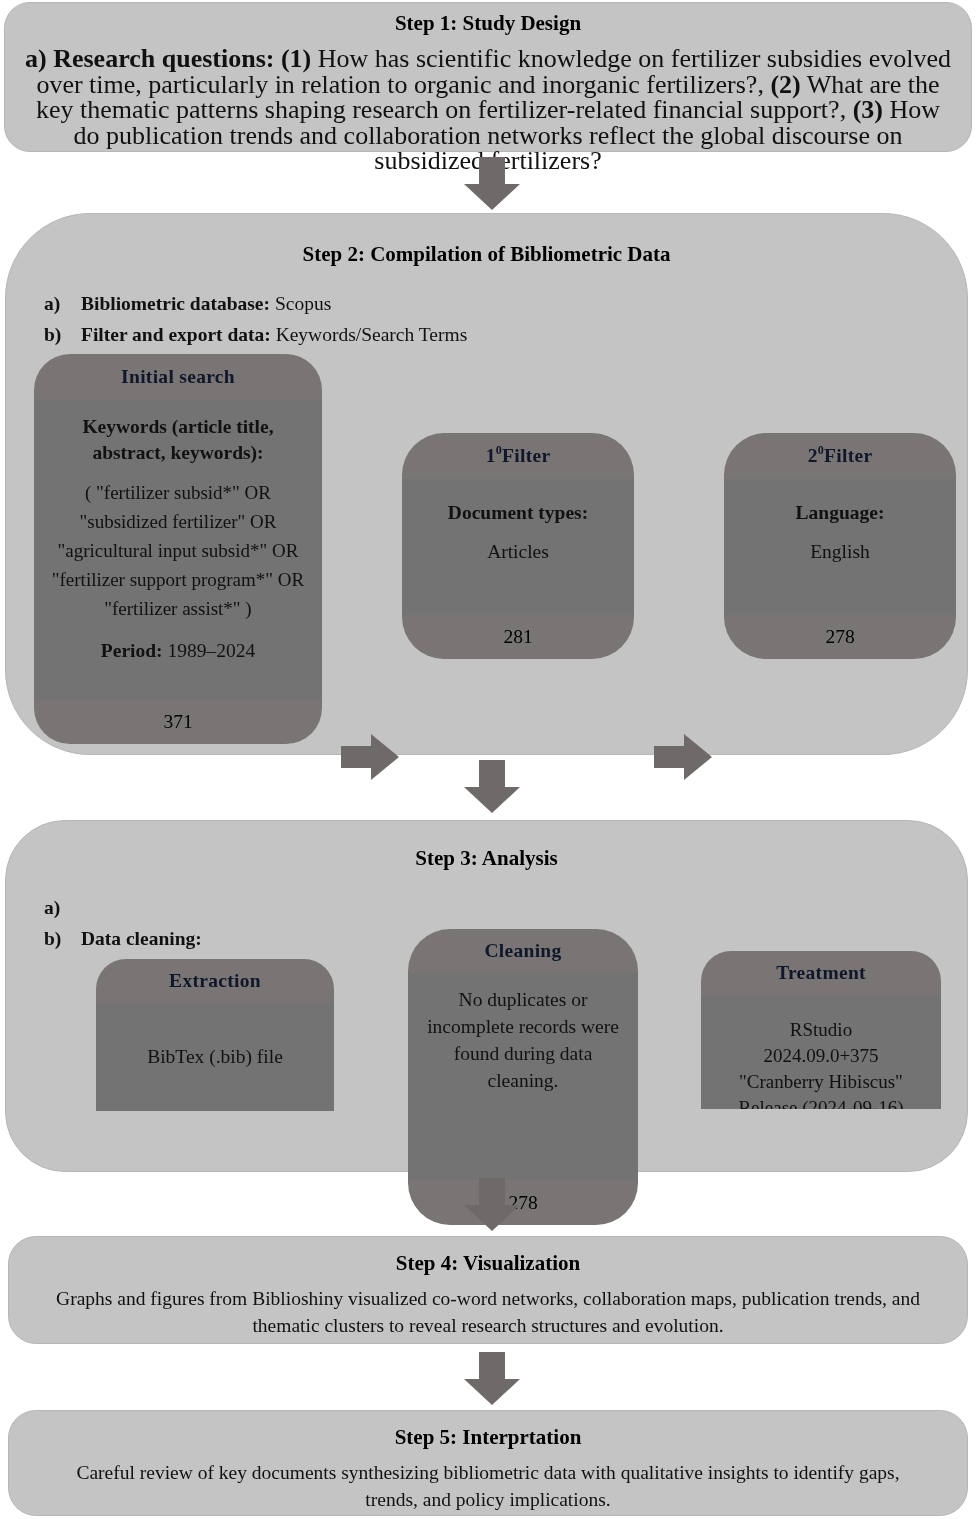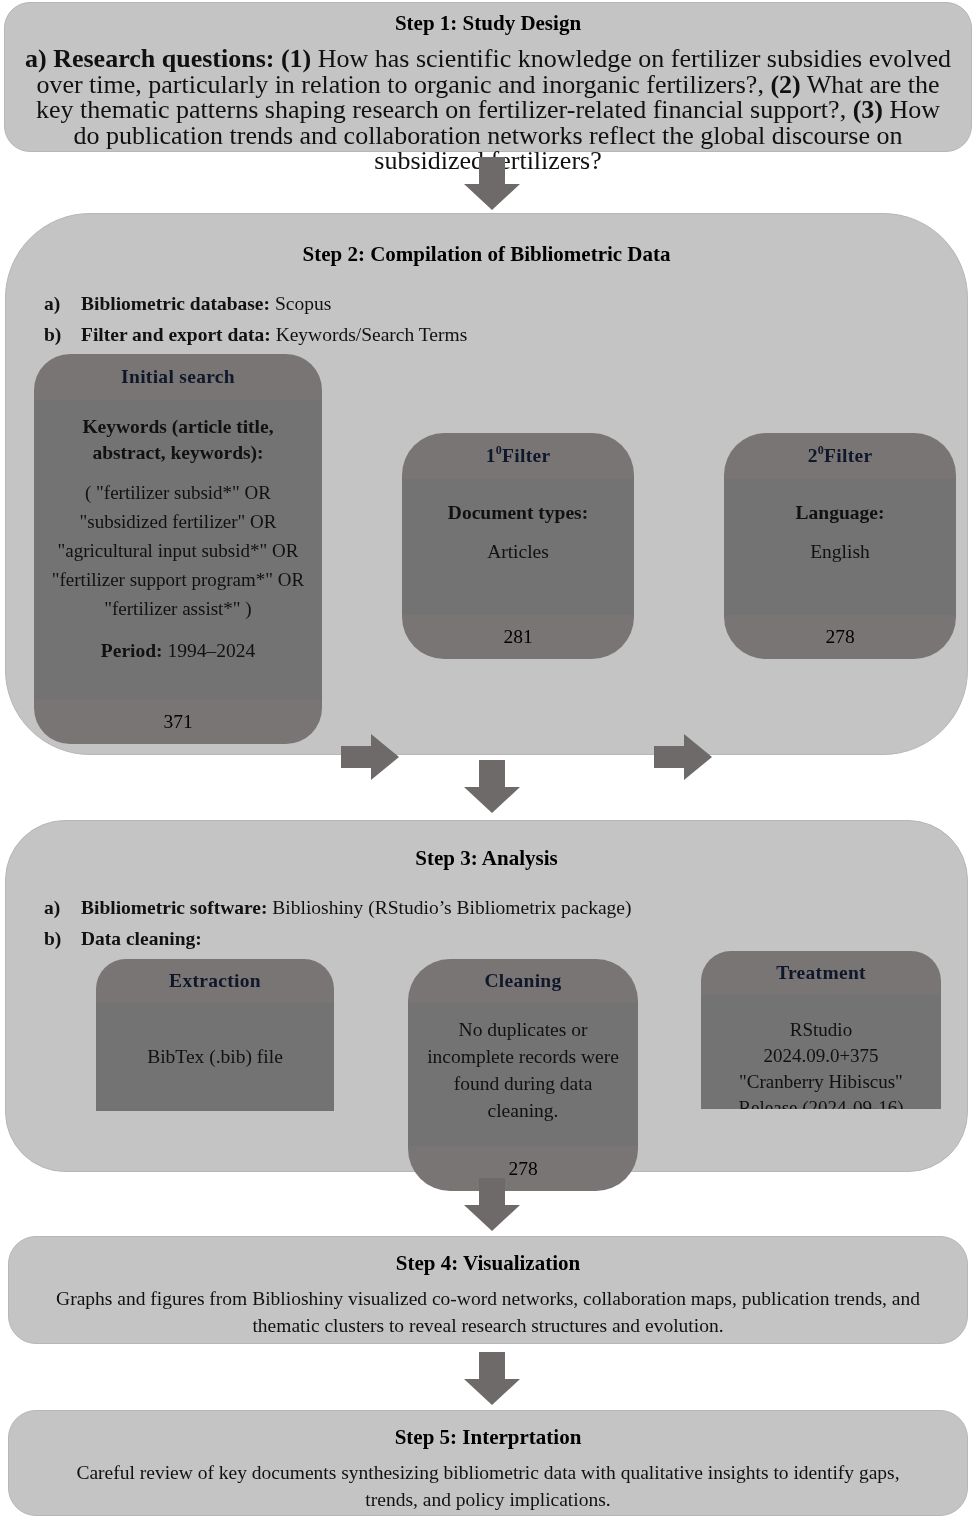--- a/index.html
+++ b/index.html
@@ -56,21 +56,21 @@
   #filter1{left:396px;}
   #filter2{left:718px;}
   .filterbox .subbox-header{height:46px;}
   .filterbox .subbox-footer{height:44px;}
   .flabel{margin-top:23px;font-weight:bold;font-size:19.5px;}
   .fvalue{margin-top:17px;font-size:19.5px;}
 
   #extraction{left:90px;top:138px;width:238px;height:152px;border-radius:30px 30px 0 0;}
   #extraction .subbox-header{height:44px;}
   #extraction .subbox-body{display:flex;align-items:center;justify-content:center;font-size:19.5px;}
-  #cleaning{left:402px;top:108px;width:230px;height:232px;border-radius:42px;margin-top:30px;}
+  #cleaning{left:402px;top:108px;width:230px;height:296px;border-radius:42px;}
   #cleaning .subbox-header{height:44px;}
   #cleaning .subbox-footer{height:45px;}
   .clean-text{padding:13px 10px 0 10px;font-size:19.5px;line-height:27px;}
   #treatment{left:695px;top:130px;width:240px;height:158px;border-radius:30px 30px 0 0;}
   #treatment .subbox-header{height:44px;}
   .t-line{font-size:19px;line-height:26px;}
   #treatment .subbox-body{padding-top:22px;}
 
   
   .arrow-down{position:absolute;width:56px;}
@@ -115,21 +115,21 @@
         <span class="num">b)</span>
         <span><b>Filter and export data:</b><span> Keywords/Search Terms</span></span>
       </div>
     </div>
 
     <div class="subbox" id="initial-search">
       <div class="subbox-header">Initial search</div>
       <div class="subbox-body">
         <div class="kw-heading">Keywords (article title, abstract, keywords):</div>
         <div class="kw-query">( "fertilizer subsid*" OR "subsidized fertilizer" OR "agricultural input subsid*" OR "fertilizer support program*" OR "fertilizer assist*" )</div>
-        <div class="kw-period"><b>Period:</b><span> 1994–2024</span></div>
+        <div class="kw-period"><b>Period:</b><span> 1989–2024</span></div>
       </div>
       <div class="subbox-footer">371</div>
     </div>
 
     <div class="arrow-right" id="ar1">
       <div class="ar-stem"></div>
       <div class="ar-head"></div>
     </div>
 
     <div class="subbox filterbox" id="filter1">
@@ -167,21 +167,20 @@
   <div class="arrow-down" id="ad2">
     <div class="ad-stem"></div>
     <div class="ad-head"></div>
   </div>
 
   <section class="step" id="step3">
     <h2 class="step-title">Step 3: Analysis</h2>
     <div class="list">
       <div class="list-item">
         <span class="num">a)</span>
-        <span><b>Bibliometric software:</b><span> Biblioshiny (RStudio’s Bibliometrix package)</span></span>
       </div>
       <div class="list-item">
         <span class="num">b)</span>
         <span><b>Data cleaning:</b></span>
       </div>
     </div>
 
     <div class="subbox" id="extraction">
       <div class="subbox-header">Extraction</div>
       <div class="subbox-body">BibTex (.bib) file</div>

